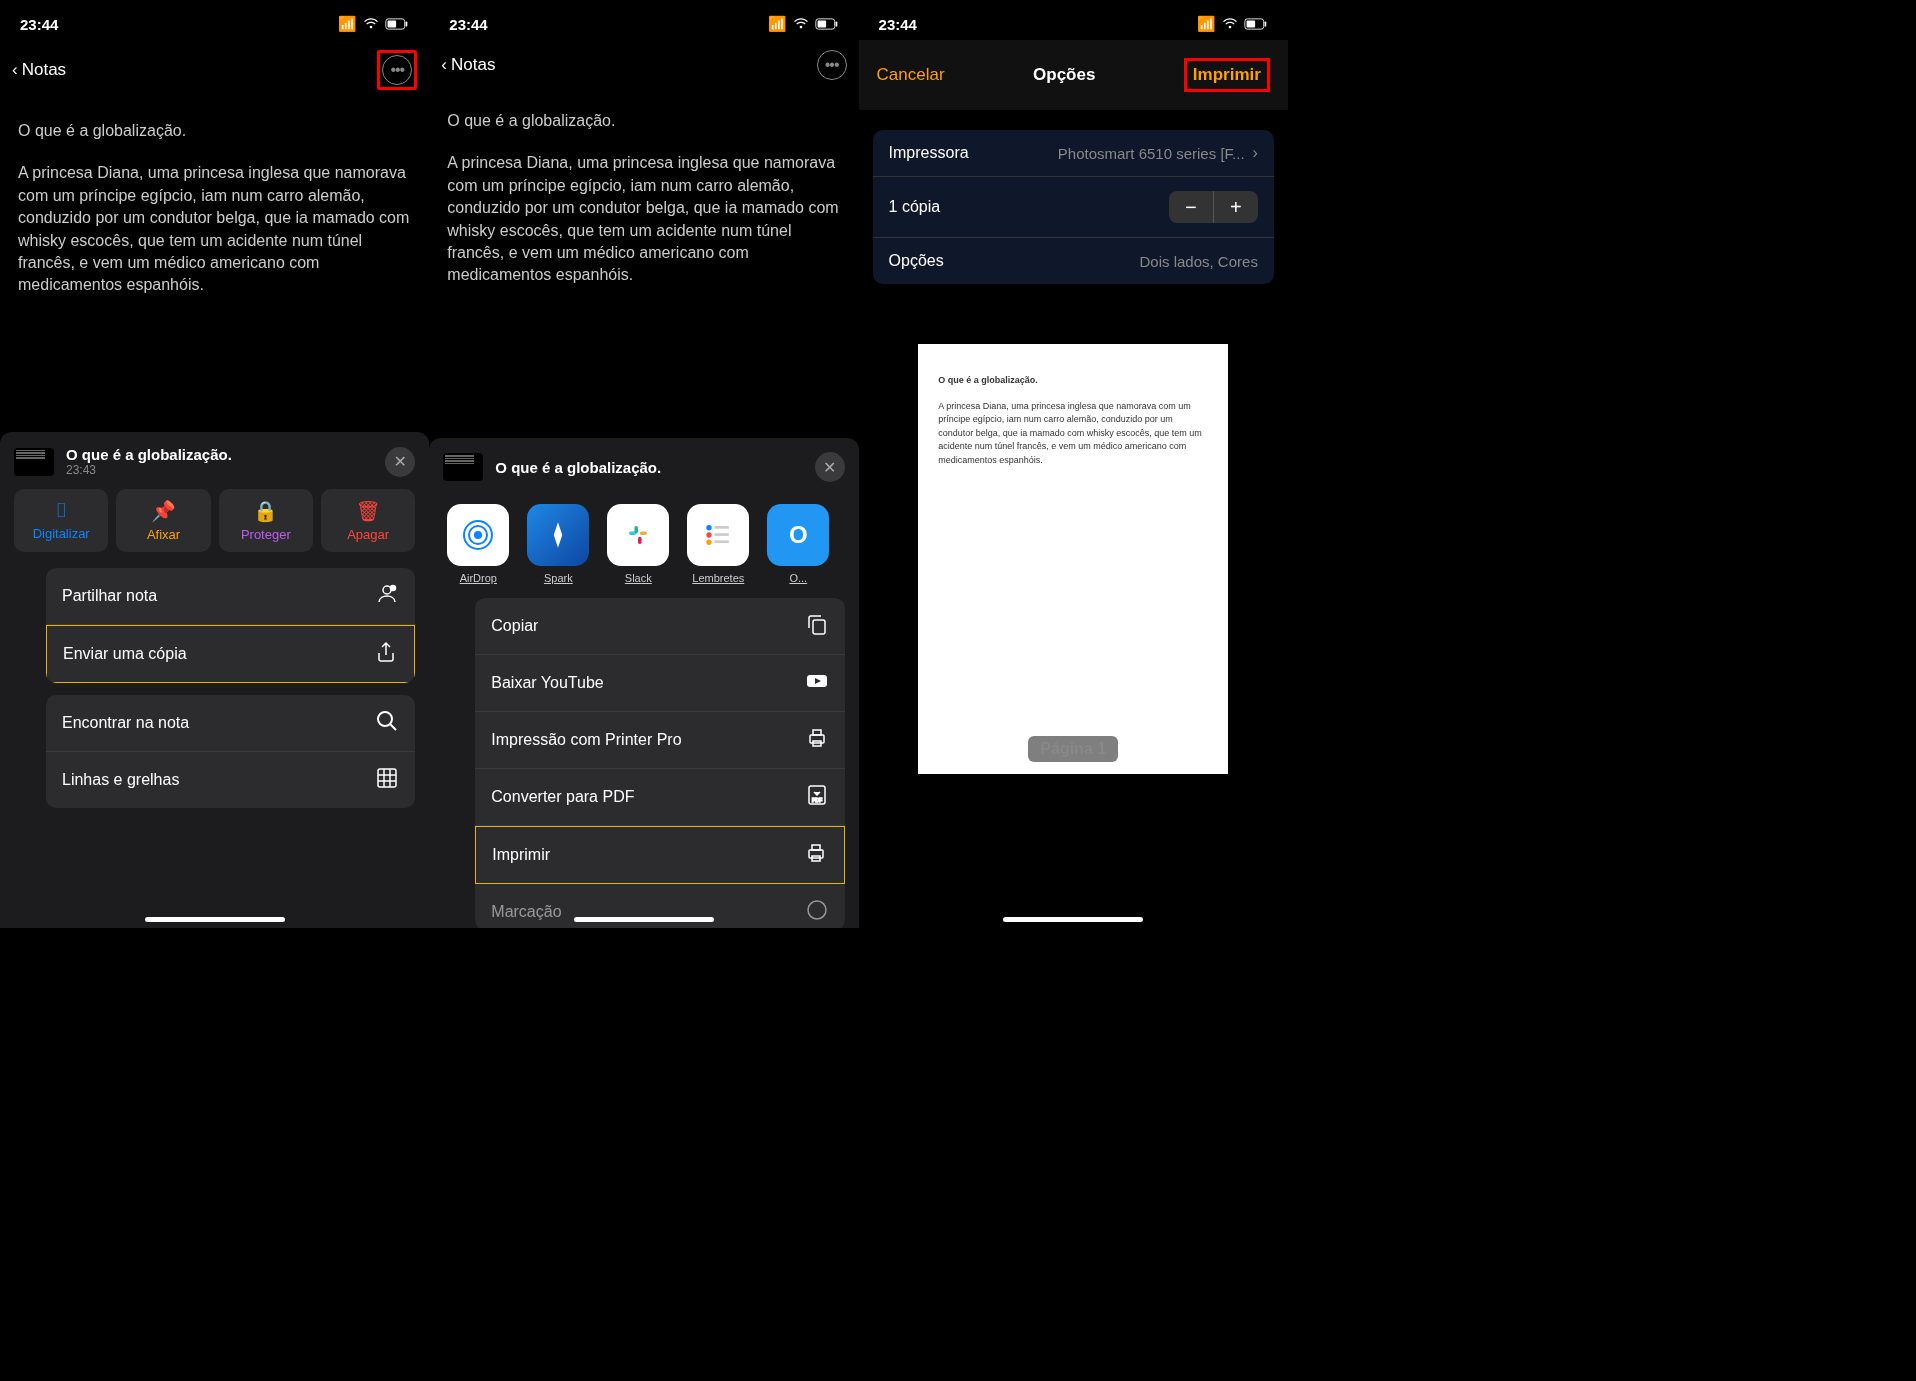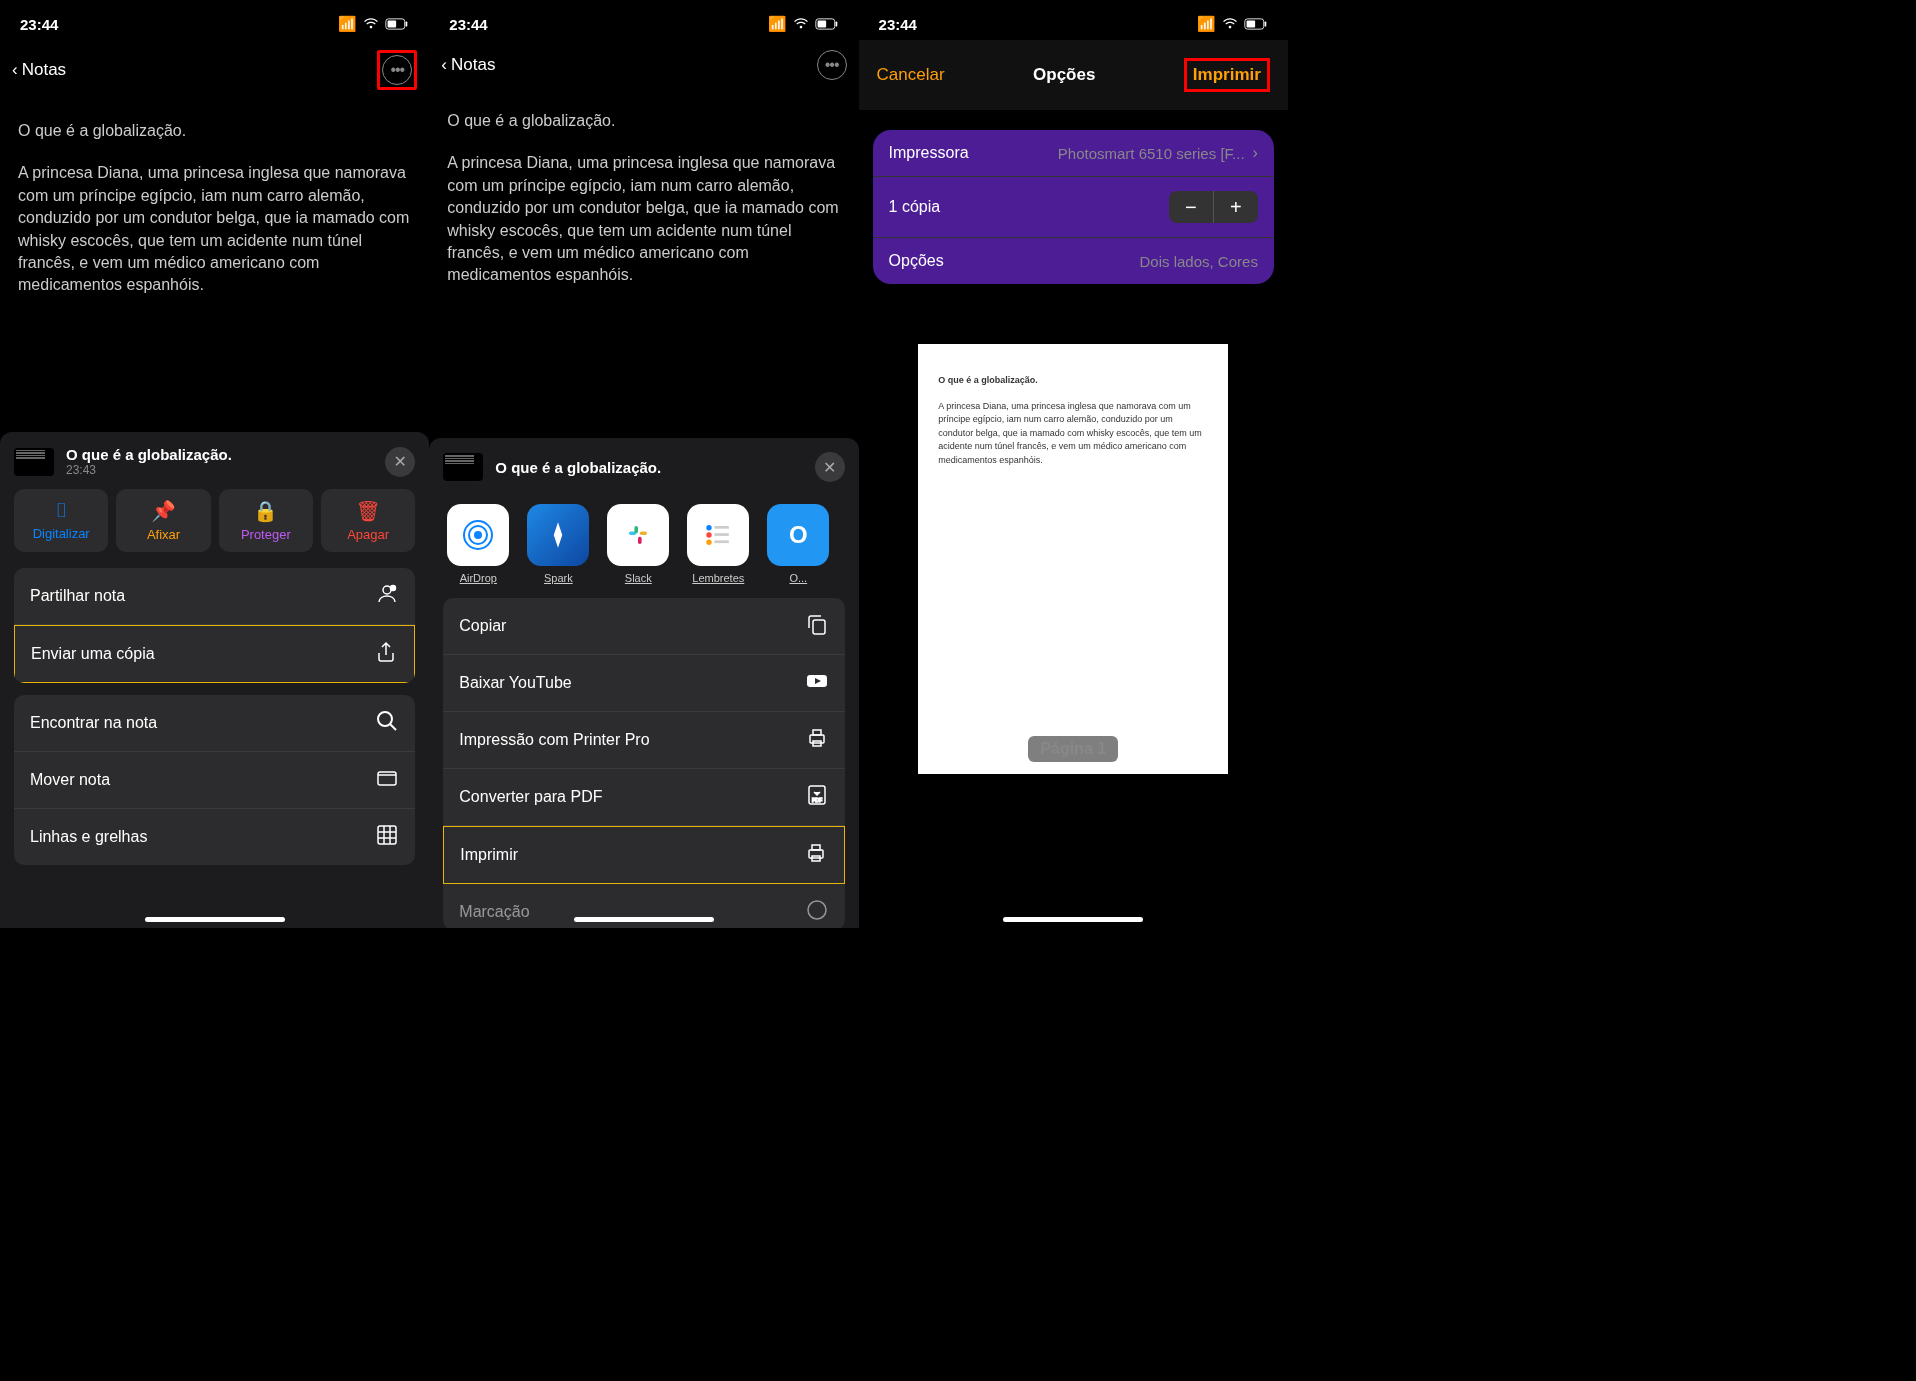--- a/index.html
+++ b/index.html
@@ -20,41 +20,41 @@
 .sheet-info { flex: 1; }
 .sheet-title { color: #fff; font-weight: 600; font-size: 15px; }
 .sheet-time { color: #888; font-size: 12px; }
 .close-x { width: 30px; height: 30px; background: #3a3a3c; border-radius: 50%; display: flex; align-items: center; justify-content: center; color: #aaa; font-size: 16px; }
 .quick-actions { display: flex; gap: 8px; padding: 0 14px 16px; }
 .qa-btn { flex: 1; background: #2c2c2e; border-radius: 10px; padding: 10px 4px; display: flex; flex-direction: column; align-items: center; gap: 4px; font-size: 13px; }
 .qa-blue { color: #0a84ff; }
 .qa-yellow { color: #ff9f0a; }
 .qa-purple { color: #bf5af2; }
 .qa-red { color: #ff453a; }
-.action-list { padding: 0 14px 8px; }
+.action-list { padding: 0 14px 8px; margin-left: 32px; }
 .action-group { background: #2c2c2e; border-radius: 10px; margin-bottom: 12px; overflow: hidden; }
 .action-row { display: flex; justify-content: space-between; align-items: center; padding: 14px 16px; color: #fff; font-size: 16px; border-bottom: 0.5px solid #3a3a3c; }
 .action-row:last-child { border-bottom: none; }
 .action-row.highlighted { border: 1px solid #eab308; }
 .app-row { display: flex; gap: 18px; padding: 10px 18px 14px; overflow-x: hidden; }
 .app-item { display: flex; flex-direction: column; align-items: center; gap: 6px; min-width: 62px; }
 .app-icon { width: 62px; height: 62px; border-radius: 14px; display: flex; align-items: center; justify-content: center; font-size: 28px; }
 .app-label { color: #ccc; font-size: 11px; text-decoration: underline; }
 .airdrop { background: #fff; }
 .spark { background: linear-gradient(135deg, #1e88e5, #0d47a1); }
 .slack { background: #fff; }
 .lembretes { background: #fff; }
 .other-app { background: #2196f3; }
 .home-indicator { position: absolute; bottom: 6px; left: 50%; transform: translateX(-50%); width: 140px; height: 5px; background: #fff; border-radius: 3px; }
 .print-nav { display: flex; justify-content: space-between; align-items: center; padding: 18px 18px; gap: 6px; }
 .print-cancel { color: #ff9f0a; font-size: 17px; }
 .print-title { color: #fff; font-size: 17px; font-weight: 600; }
 .print-action { color: #ff9f0a; font-size: 17px; font-weight: 600; }
 .print-options { padding: 20px 14px; }
-.print-group { background: #4c1d95; border-radius: 18px; overflow: hidden; }
+.print-group { background: #0f172a; border-radius: 10px; overflow: hidden; }
 .print-row { display: flex; justify-content: space-between; align-items: center; padding: 14px 16px; color: #fff; font-size: 16px; border-bottom: 0.5px solid #333; }
 .print-row:last-child { border-bottom: none; }
 .print-val { color: #888; font-size: 15px; }
 .stepper { display: flex; background: #333; border-radius: 8px; overflow: hidden; }
 .stepper-btn { width: 44px; height: 32px; display: flex; align-items: center; justify-content: center; color: #fff; font-size: 20px; }
 .stepper-div { width: 1px; background: #555; }
 .preview-area { display: flex; flex-direction: column; align-items: center; padding: 40px 20px; }
 .preview-page { width: 310px; height: 430px; background: #fff; padding: 30px 20px; font-size: 9px; color: #333; line-height: 1.5; }
 .preview-page .pv-title { font-weight: 600; margin-bottom: 12px; }
 .page-num { color: #888; font-size: 16px; font-weight: 600; margin-top: -38px; position: relative; background: rgba(0,0,0,0.5); padding: 4px 12px; border-radius: 6px; }
@@ -159,29 +159,20 @@
         <div class="action-row">
           <span>Encontrar na nota</span>
           <span>
             <svg class="icon-svg" viewBox="0 0 24 24" fill="none" stroke="#fff" stroke-width="2">
                 <circle cx="10" cy="10" r="7"></circle>
                 <path d="M21 21l-6-6"></path>
               </svg>
           </span>
         </div>
         <div class="action-row">
-          <span>Mover nota</span>
-          <span>
-            <svg class="icon-svg" viewBox="0 0 24 24" fill="none" stroke="#fff" stroke-width="1.5">
-                <rect x="3" y="6" width="18" height="13" rx="2"></rect>
-                <path d="M3 9h18"></path>
-              </svg>
-          </span>
-        </div>
-        <div class="action-row">
           <span>Linhas e grelhas</span>
           <span>
             <svg class="icon-svg" viewBox="0 0 24 24" fill="none" stroke="#fff" stroke-width="1.5">
                 <rect x="3" y="3" width="18" height="18" rx="2"></rect>
                 <path d="M3 9h18M3 15h18M9 3v18M15 3v18"></path>
               </svg>
           </span>
         </div>
       </div>
     </div>

